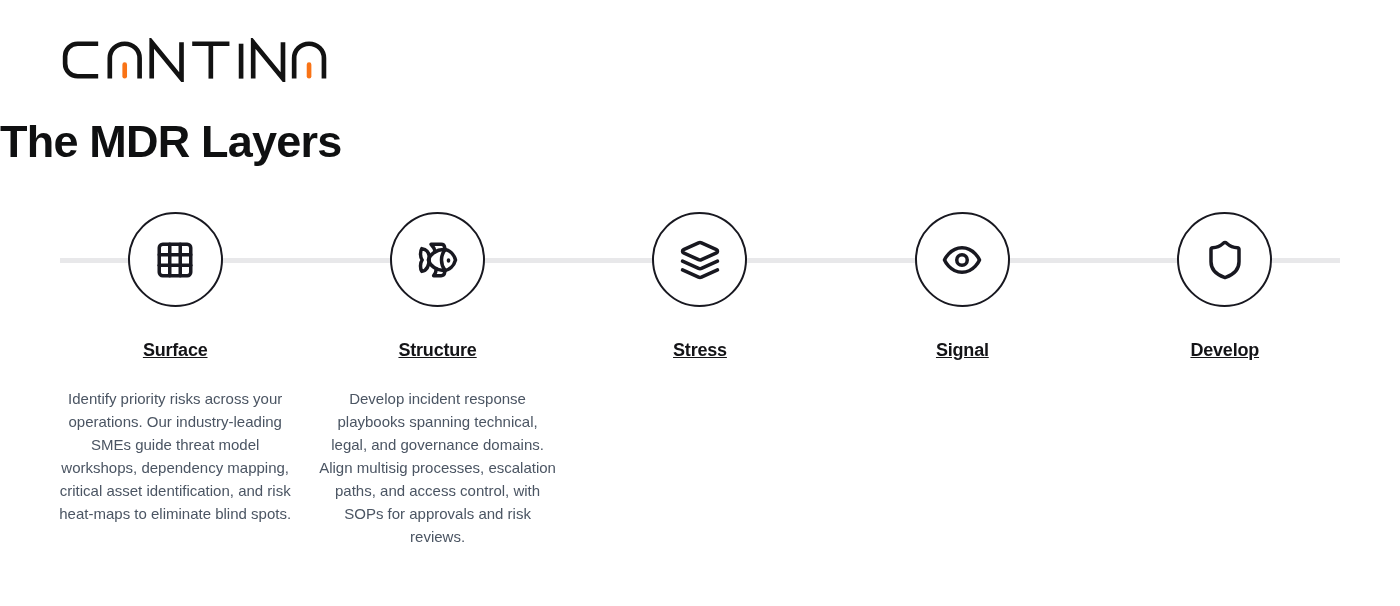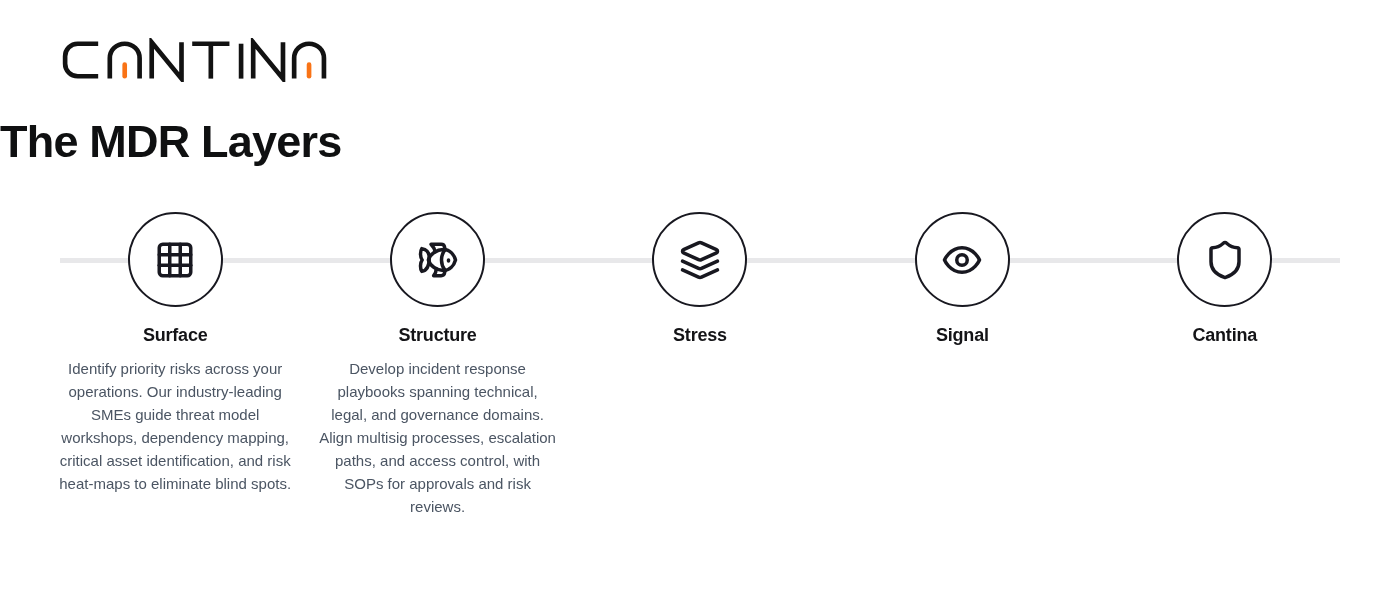--- a/index.html
+++ b/index.html
@@ -66,28 +66,29 @@
   }
   .icon-circle svg {
     width:42px; height:42px;
     stroke:#181820;
     stroke-width:2;
     fill:none;
     stroke-linecap:round;
     stroke-linejoin:round;
   }
   .layer-title {
-    margin-top:18px;
+    margin-top:33px;
     font-size:18px;
     font-weight:600;
     letter-spacing:-0.2px;
     color:#141417;
+    text-decoration:underline;
   }
   .layer-desc {
-    margin-top:11px;
+    margin-top:26px;
     font-size:15px;
     line-height:23px;
     color:#4b5563;
     width:240px;
   }
 </style>
 </head>
 <body>
 
 <div class="logo" role="img" aria-label="CANTINA">
@@ -171,16 +172,16 @@
     </div>
     <div class="layer-title">Signal</div>
   </div>
 
   <div class="layer-col">
     <div class="icon-circle">
       <svg viewBox="0 0 24 24" width="40" height="40">
         <path d="M20 13c0 5-3.5 7.5-7.66 8.95a1 1 0 0 1-.67-.01C7.5 20.5 4 18 4 13V6a1 1 0 0 1 1-1c2 0 4.5-1.2 6.24-2.72a1 1 0 0 1 1.52 0C14.51 3.81 17 5 19 5a1 1 0 0 1 1 1z"></path>
       </svg>
     </div>
-    <div class="layer-title">Cantina</div>
+    <div class="layer-title">Develop</div>
   </div>
 
 </div>
 
 </body></html>

